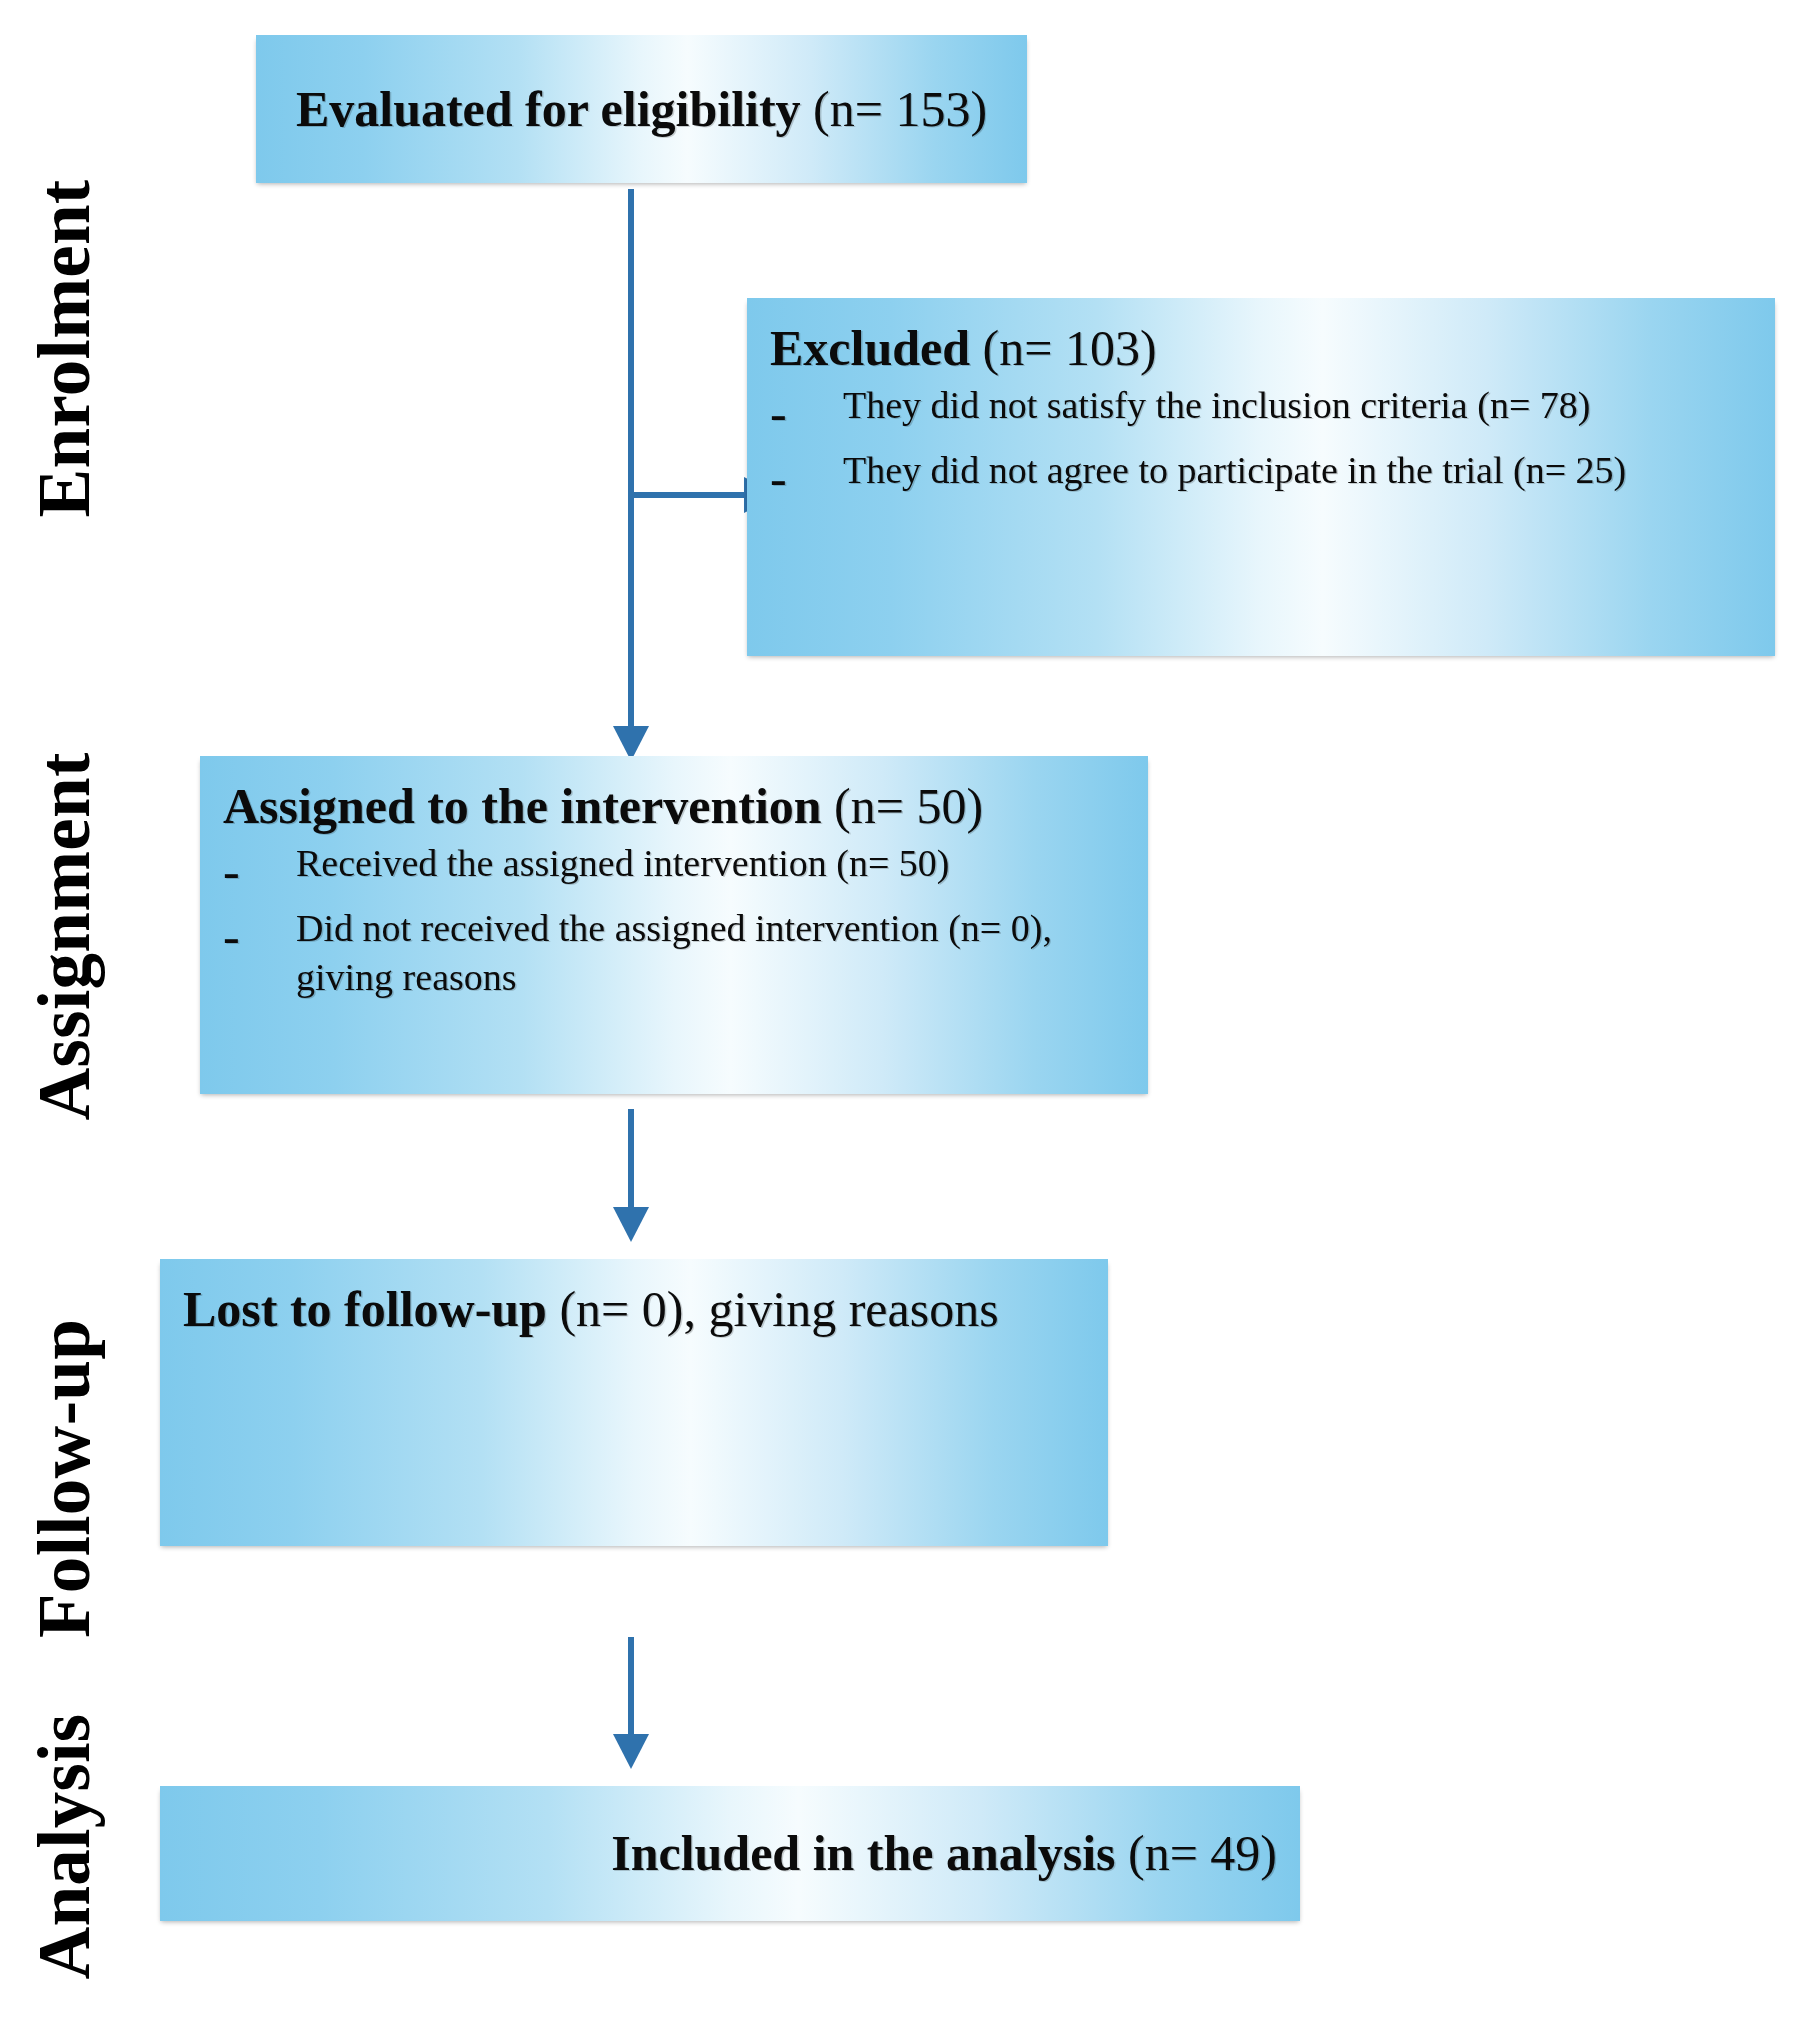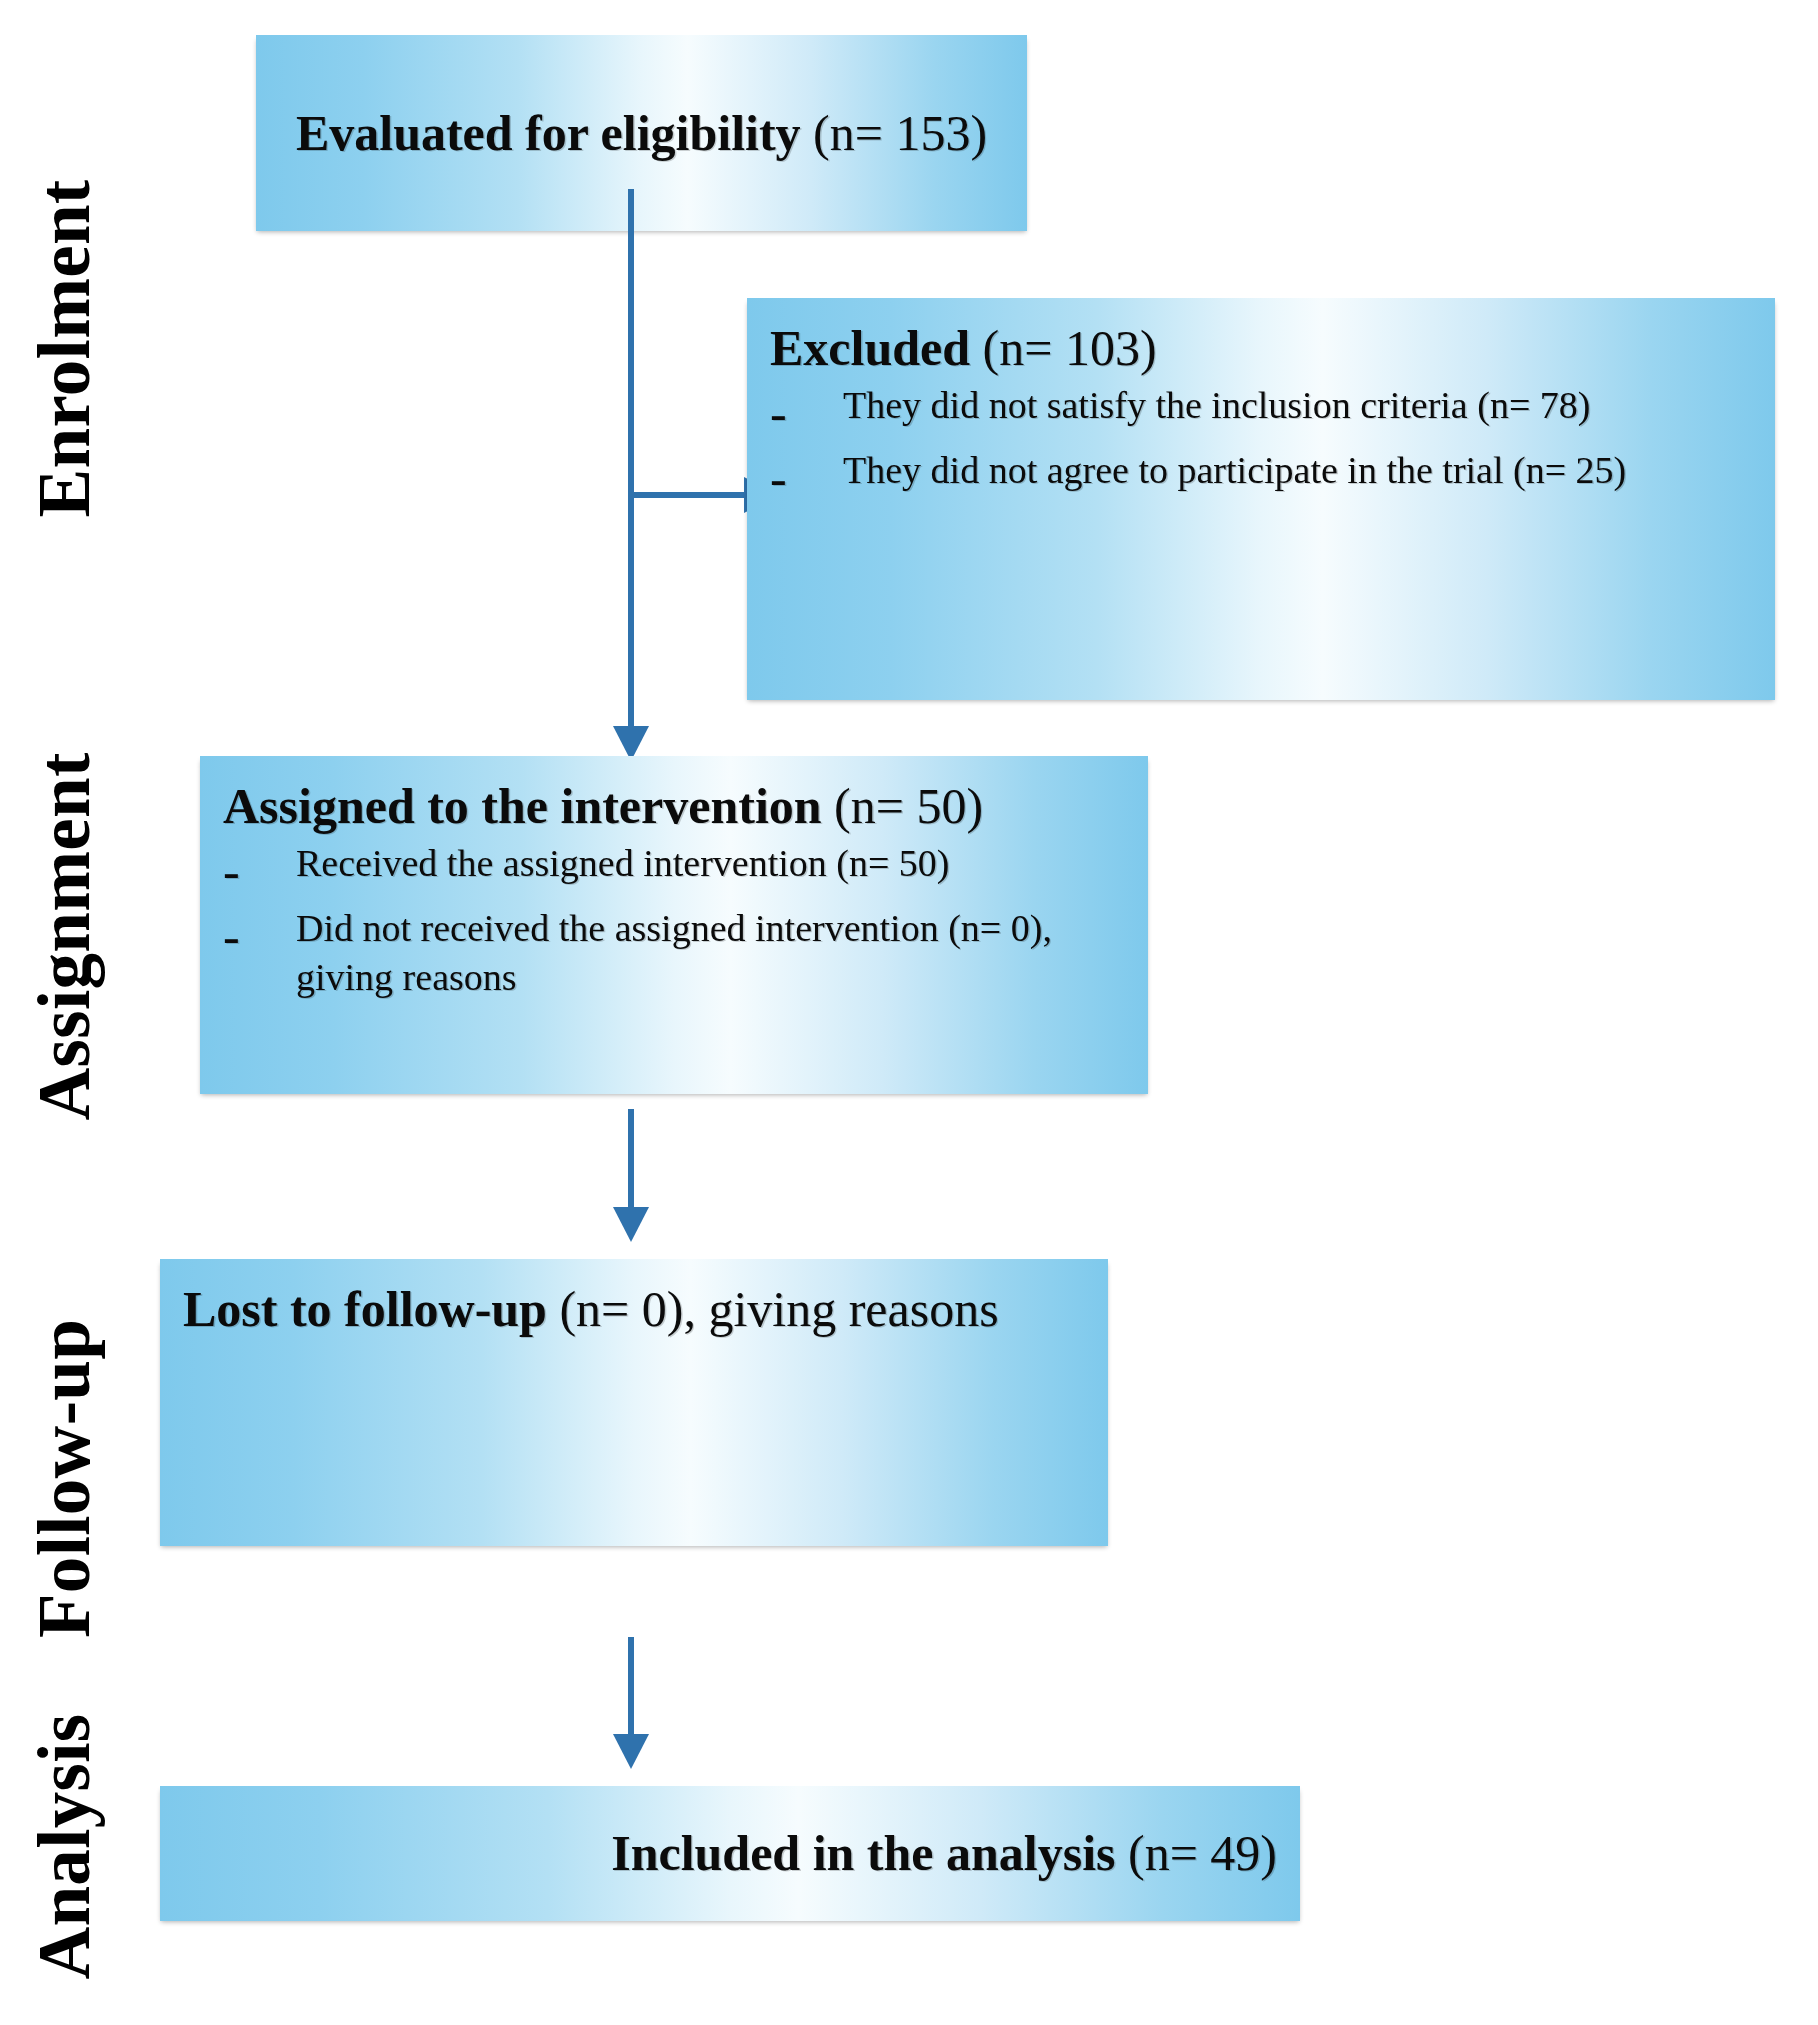--- a/index.html
+++ b/index.html
@@ -126,33 +126,33 @@
   </div>
 
   <div class="stage-label" style="top:1275px; height:406px;">
     <span>Follow-up</span>
   </div>
 
   <div class="stage-label" style="top:1691px; height:311px;">
     <span>Analysis</span>
   </div>
 
-  <div class="flow-box centered" style="left:256px; top:35px; width:771px; height:196px;">
+  <div class="flow-box centered" style="left:256px; top:35px; width:771px; height:148px;">
     <div class="box-text">
       <b>Evaluated for eligibility</b><span> </span><span>(n= 153)</span>
     </div>
   </div>
 
   <div class="conn conn-v" style="left:628px; top:189px; height:541px;"></div>
   <div class="arrow-down" style="left:613px; top:726px;"></div>
 
   <div class="conn conn-h" style="left:628px; top:492px; width:120px;"></div>
   <div class="arrow-right" style="left:744px; top:477px;"></div>
 
-  <div class="flow-box" style="left:747px; top:298px; width:1028px; height:402px;">
+  <div class="flow-box" style="left:747px; top:298px; width:1028px; height:358px;">
     <div class="box-text">
       <div>
         <b>Excluded</b><span> </span><span>(n= 103)</span>
       </div>
       <div class="bullet-row">
         <span class="bullet-dash">-</span>
         <span class="bullet-body">They did not satisfy the inclusion criteria (n= 78)</span>
       </div>
       <div class="bullet-row">
         <span class="bullet-dash">-</span>

